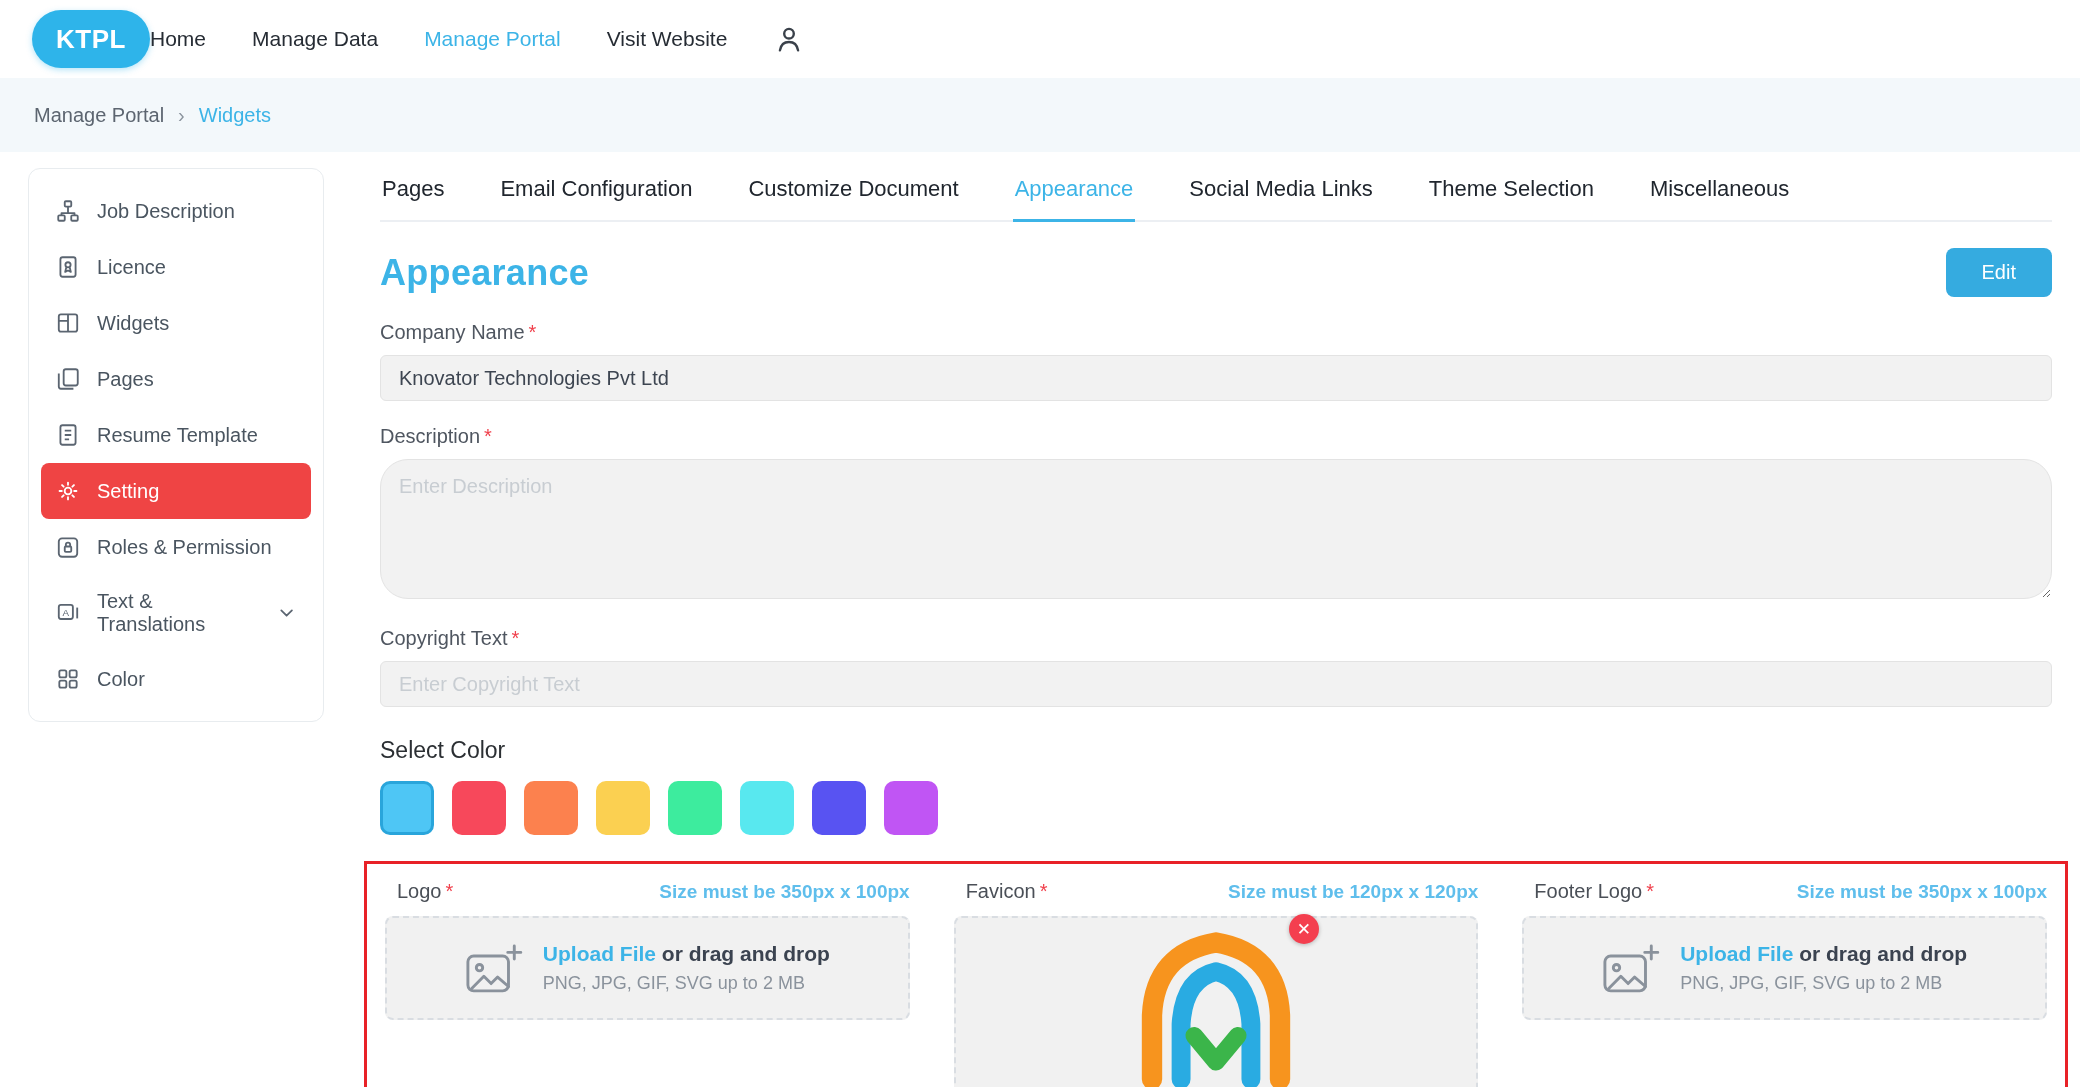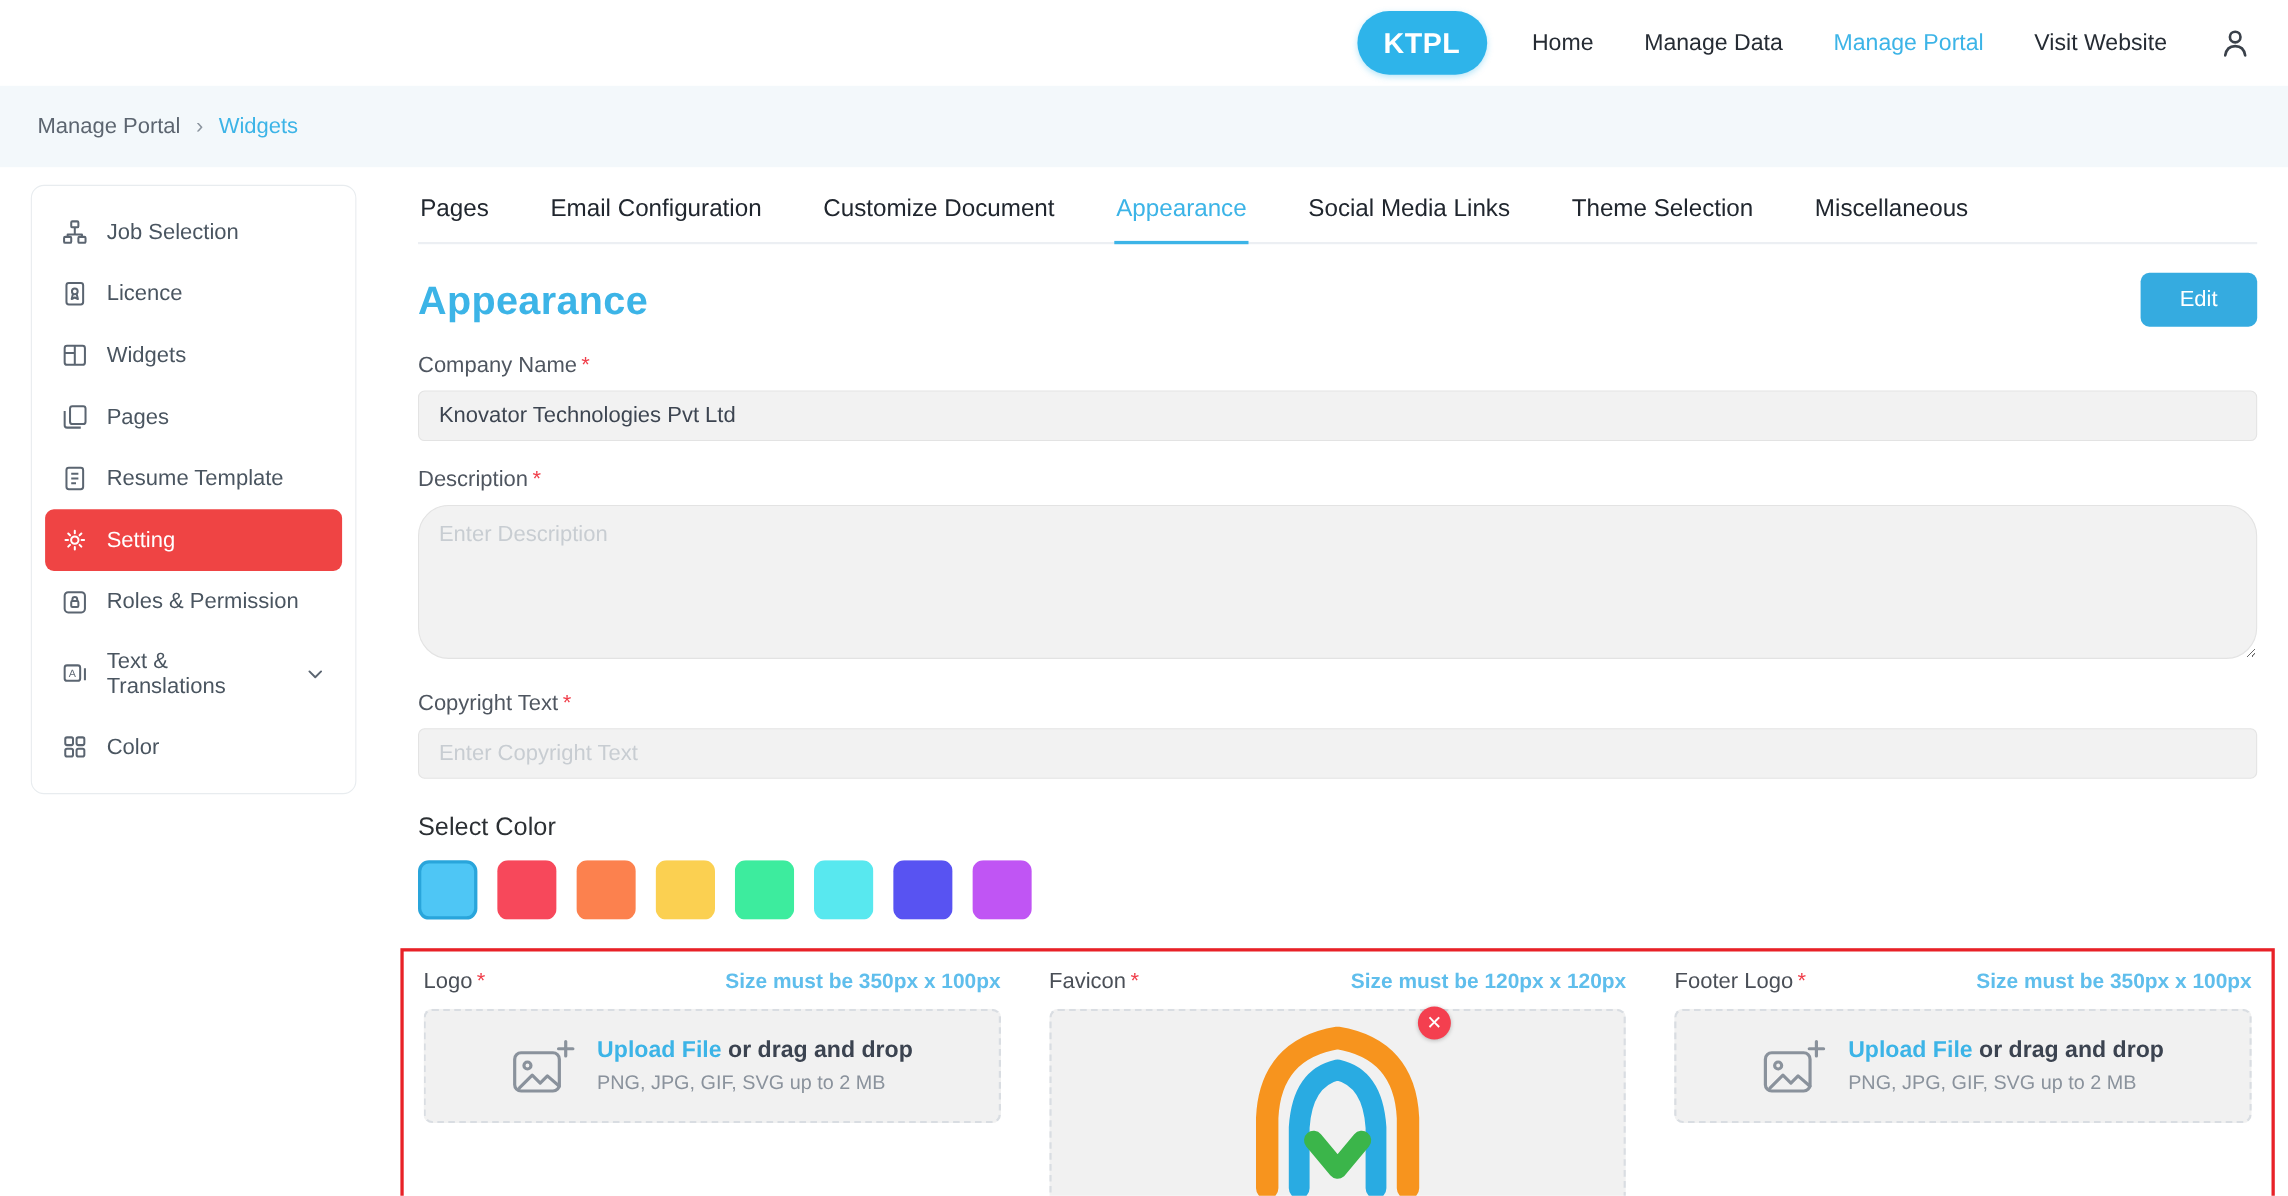--- a/index.html
+++ b/index.html
@@ -1,21 +1,21 @@
 <!DOCTYPE html>
 <html><head>
 <meta charset="utf-8">
 <style>
   * { box-sizing: border-box; margin: 0; padding: 0; }
   html,body { width:2080px; height:1087px; overflow:hidden; background:#fff;
     font-family:"Liberation Sans","DejaVu Sans",sans-serif; color:#30363e; }
 
   
-  .navbar { height:78px; display:flex; align-items:center; justify-content:flex-end;
-    padding:0 32px; background:#fff;gap:41px; }
+  .navbar { height:78px; display:flex; align-items:center; justify-content:flex-start;
+    padding:0 32px; background:#fff; }
   .logo-pill { width:118px; height:58px; border-radius:30px; background:#2eb4ea;
     display:flex; align-items:center; justify-content:center; color:#fff;
     font-size:26px; font-weight:bold; letter-spacing:.5px; cursor:pointer;
     box-shadow:0 2px 6px rgba(46,180,234,.35); }
   .nav-right { display:flex; align-items:center; gap:46px; }
   .nav-link { font-size:21px; font-weight:500; color:#262c34; cursor:pointer; }
   .nav-link.active { color:#3cb4e7; }
   .user-icon { width:32px; height:32px; color:#3a414a; cursor:pointer; }
 
   
@@ -61,21 +61,21 @@
 
   .color-section-label { font-size:23px; color:#2b2f33; margin-top:30px; }
   .swatches { display:flex; gap:18px; margin-top:17px; }
   .swatch { width:54px; height:54px; border-radius:10px; cursor:pointer; border:3px solid transparent; }
   .swatch.selected { border-color:#29a5db; }
 
   
   .annotation-box { margin:26px -16px 0; border:3px solid #e82127; padding:16px 18px 13px; }
   .uploads-grid { display:grid; grid-template-columns:1fr 1fr 1fr; gap:44px; align-items:start; }
   .upload-head { display:flex; align-items:baseline; justify-content:space-between; margin-bottom:13px; }
-  .upload-label { font-size:20px; font-weight:500; color:#4a4f57; display:flex; gap:4px; }
+  .upload-label { font-size:20px; font-weight:500; color:#4a4f57; display:flex; gap:4px;margin-left:12px; }
   .size-hint { font-size:19px; font-weight:bold; color:#5fbeec; }
   .upload-box { border:2px dashed #d9dde2; background:#f1f1f1; border-radius:8px; cursor:pointer; }
   .upload-box.empty { height:104px; display:flex; align-items:center; justify-content:center; gap:20px; }
   .upload-icon { width:58px; height:50px; color:#8a929c; }
   .upload-line1 { font-size:21px; font-weight:600; color:#3b4350; }
   .upload-line1 .link { color:#3cb4e7; cursor:pointer; }
   .upload-line2 { font-size:18px; color:#8a929c; margin-top:7px; }
   .upload-box.preview { height:184px; display:flex; align-items:center; justify-content:center; }
   .preview-wrap { position:relative; width:178px; height:160px; }
   .remove-badge { position:absolute; top:-14px; right:-14px; width:30px; height:30px;
@@ -113,21 +113,21 @@
   <aside class="sidebar">
 
     <div class="side-item">
       <span class="ic">
         <svg viewBox="0 0 24 24" fill="none" stroke="currentColor" stroke-width="1.7" stroke-linejoin="round">
           <rect x="9" y="3" width="6" height="5" rx="1"></rect>
             <rect x="3" y="16" width="6" height="5" rx="1"></rect>
           <rect x="15" y="16" width="6" height="5" rx="1"></rect>
             <path d="M12 8v4M6 16v-2h12v2M12 12v2"></path>
         </svg></span>
-      <span>Job Selection</span>
+      <span>Job Description</span>
     </div>
 
     <div class="side-item">
       <span class="ic">
         <svg viewBox="0 0 24 24" fill="none" stroke="currentColor" stroke-width="1.7" stroke-linejoin="round">
           <rect x="5" y="3" width="14" height="18" rx="2"></rect>
             <circle cx="12" cy="10" r="2.4"></circle>
           <path d="M10.4 12.5L9.4 16.5l2.6-1.3 2.6 1.3-1-4"></path>
         </svg></span>
       <span>Licence</span>

